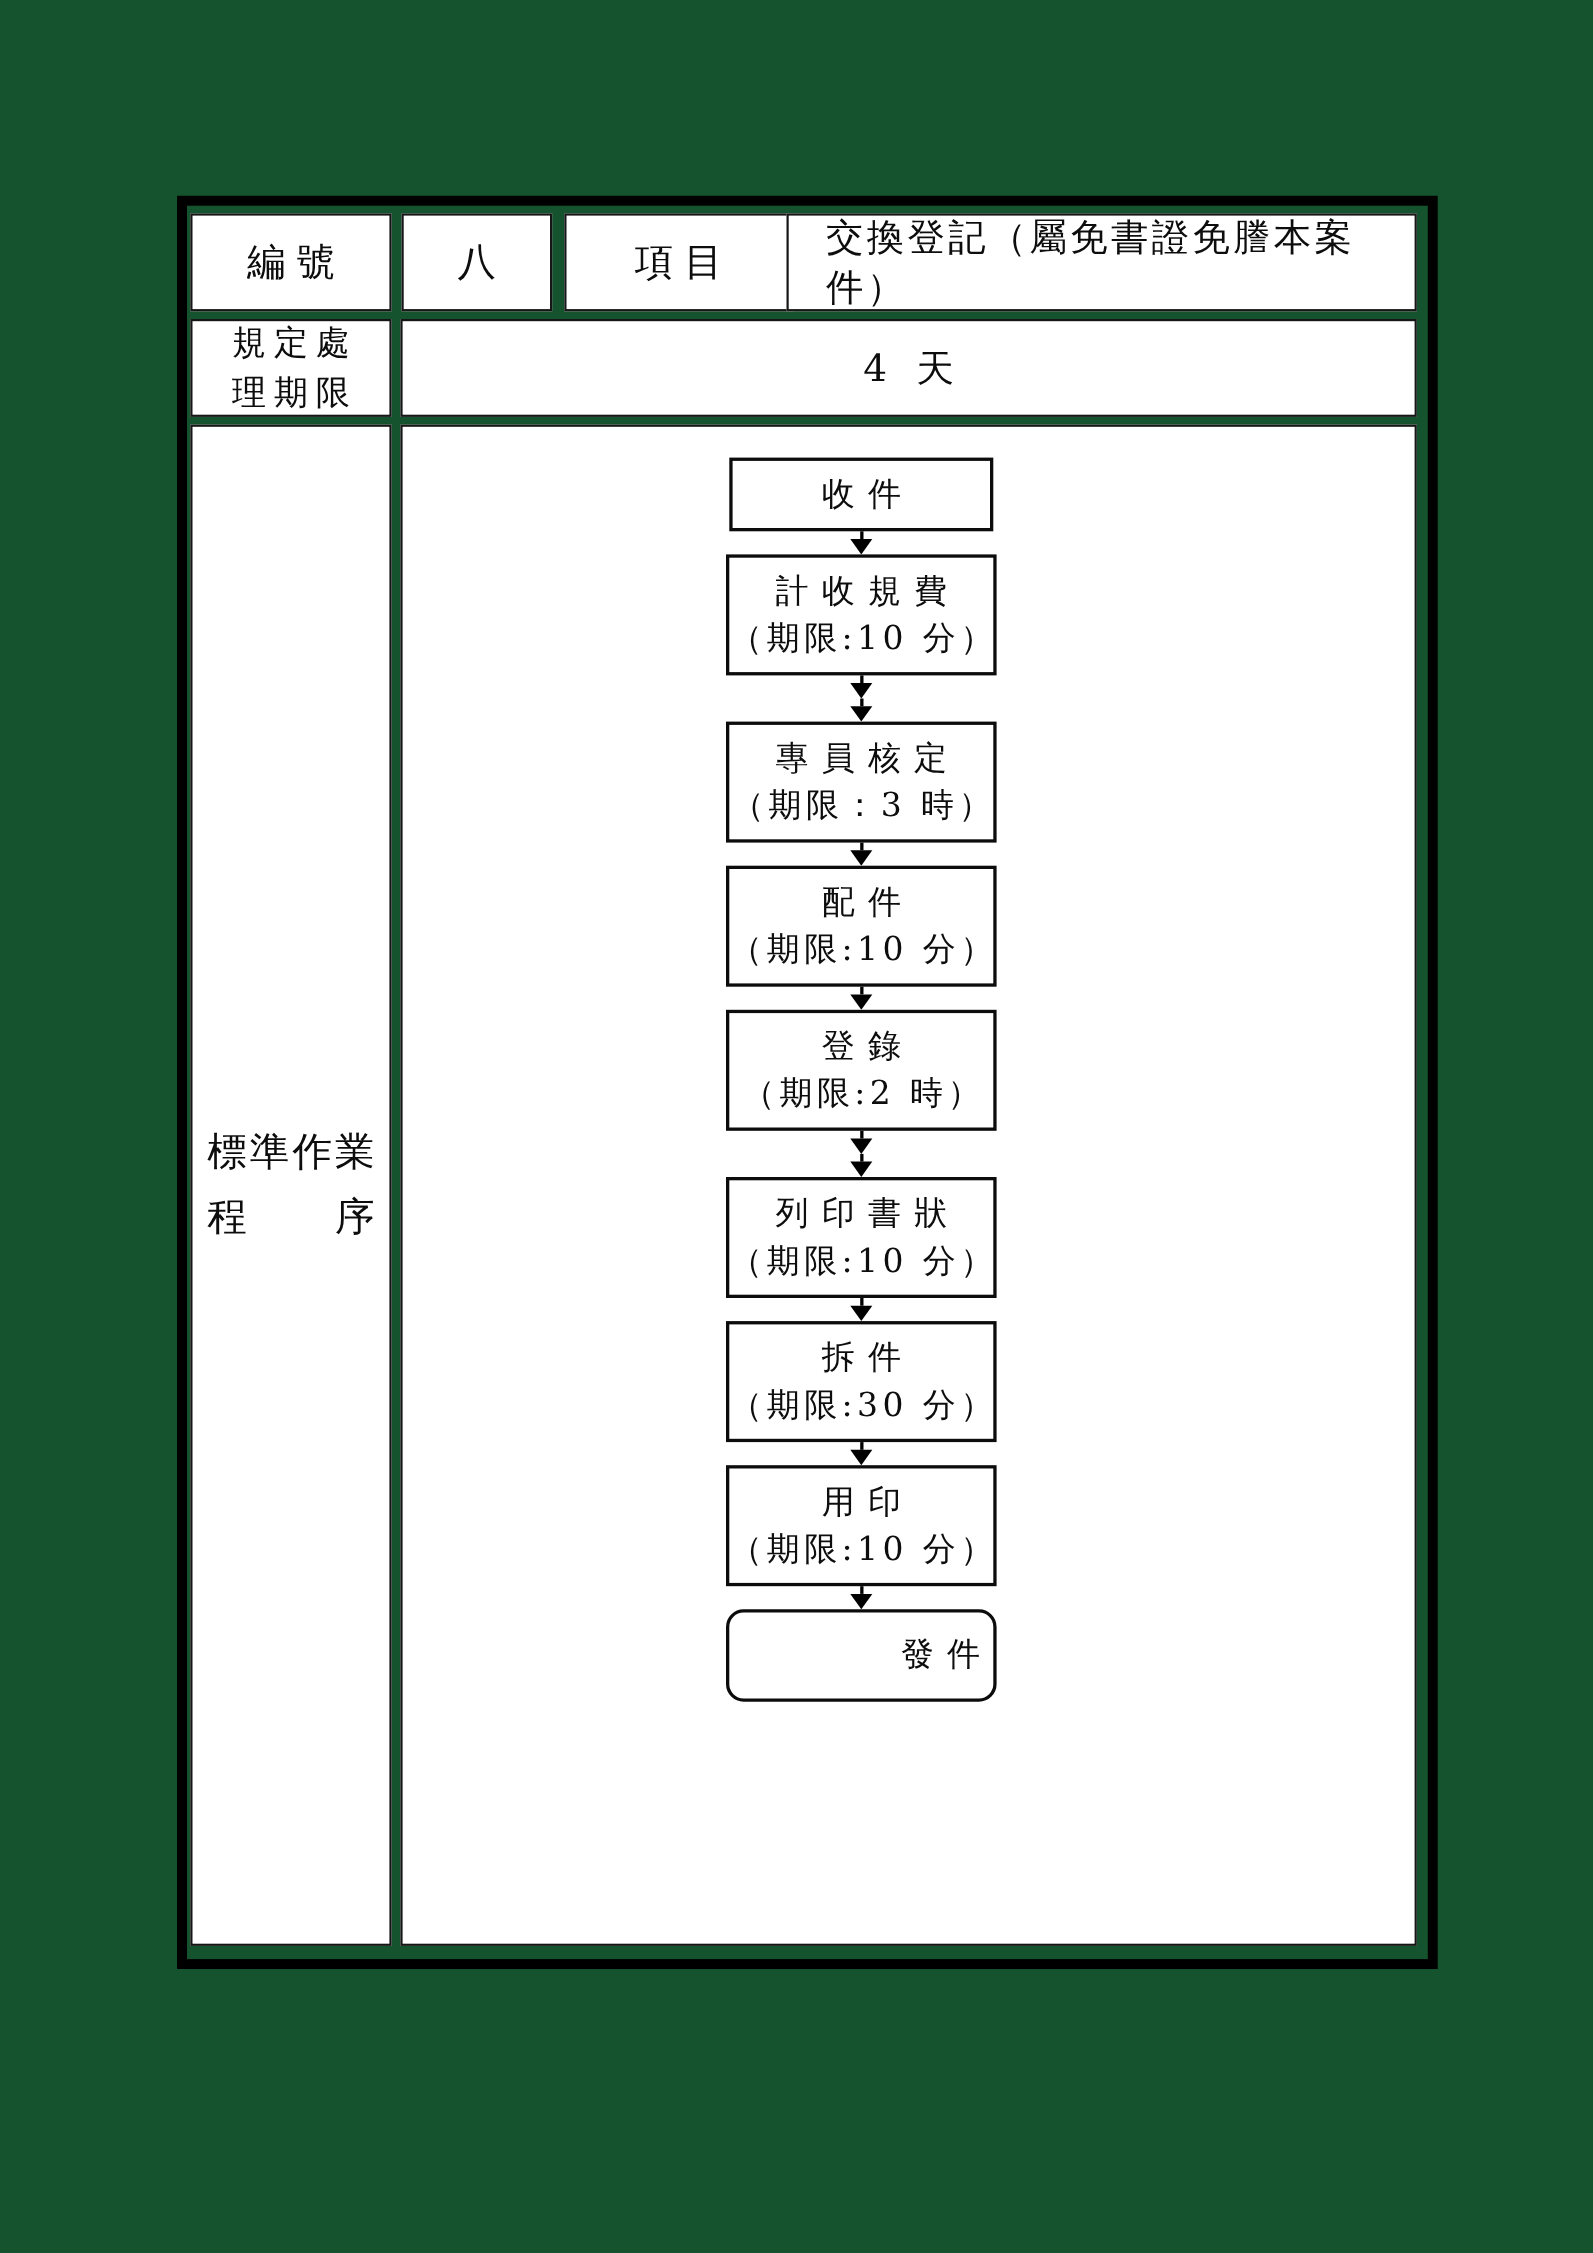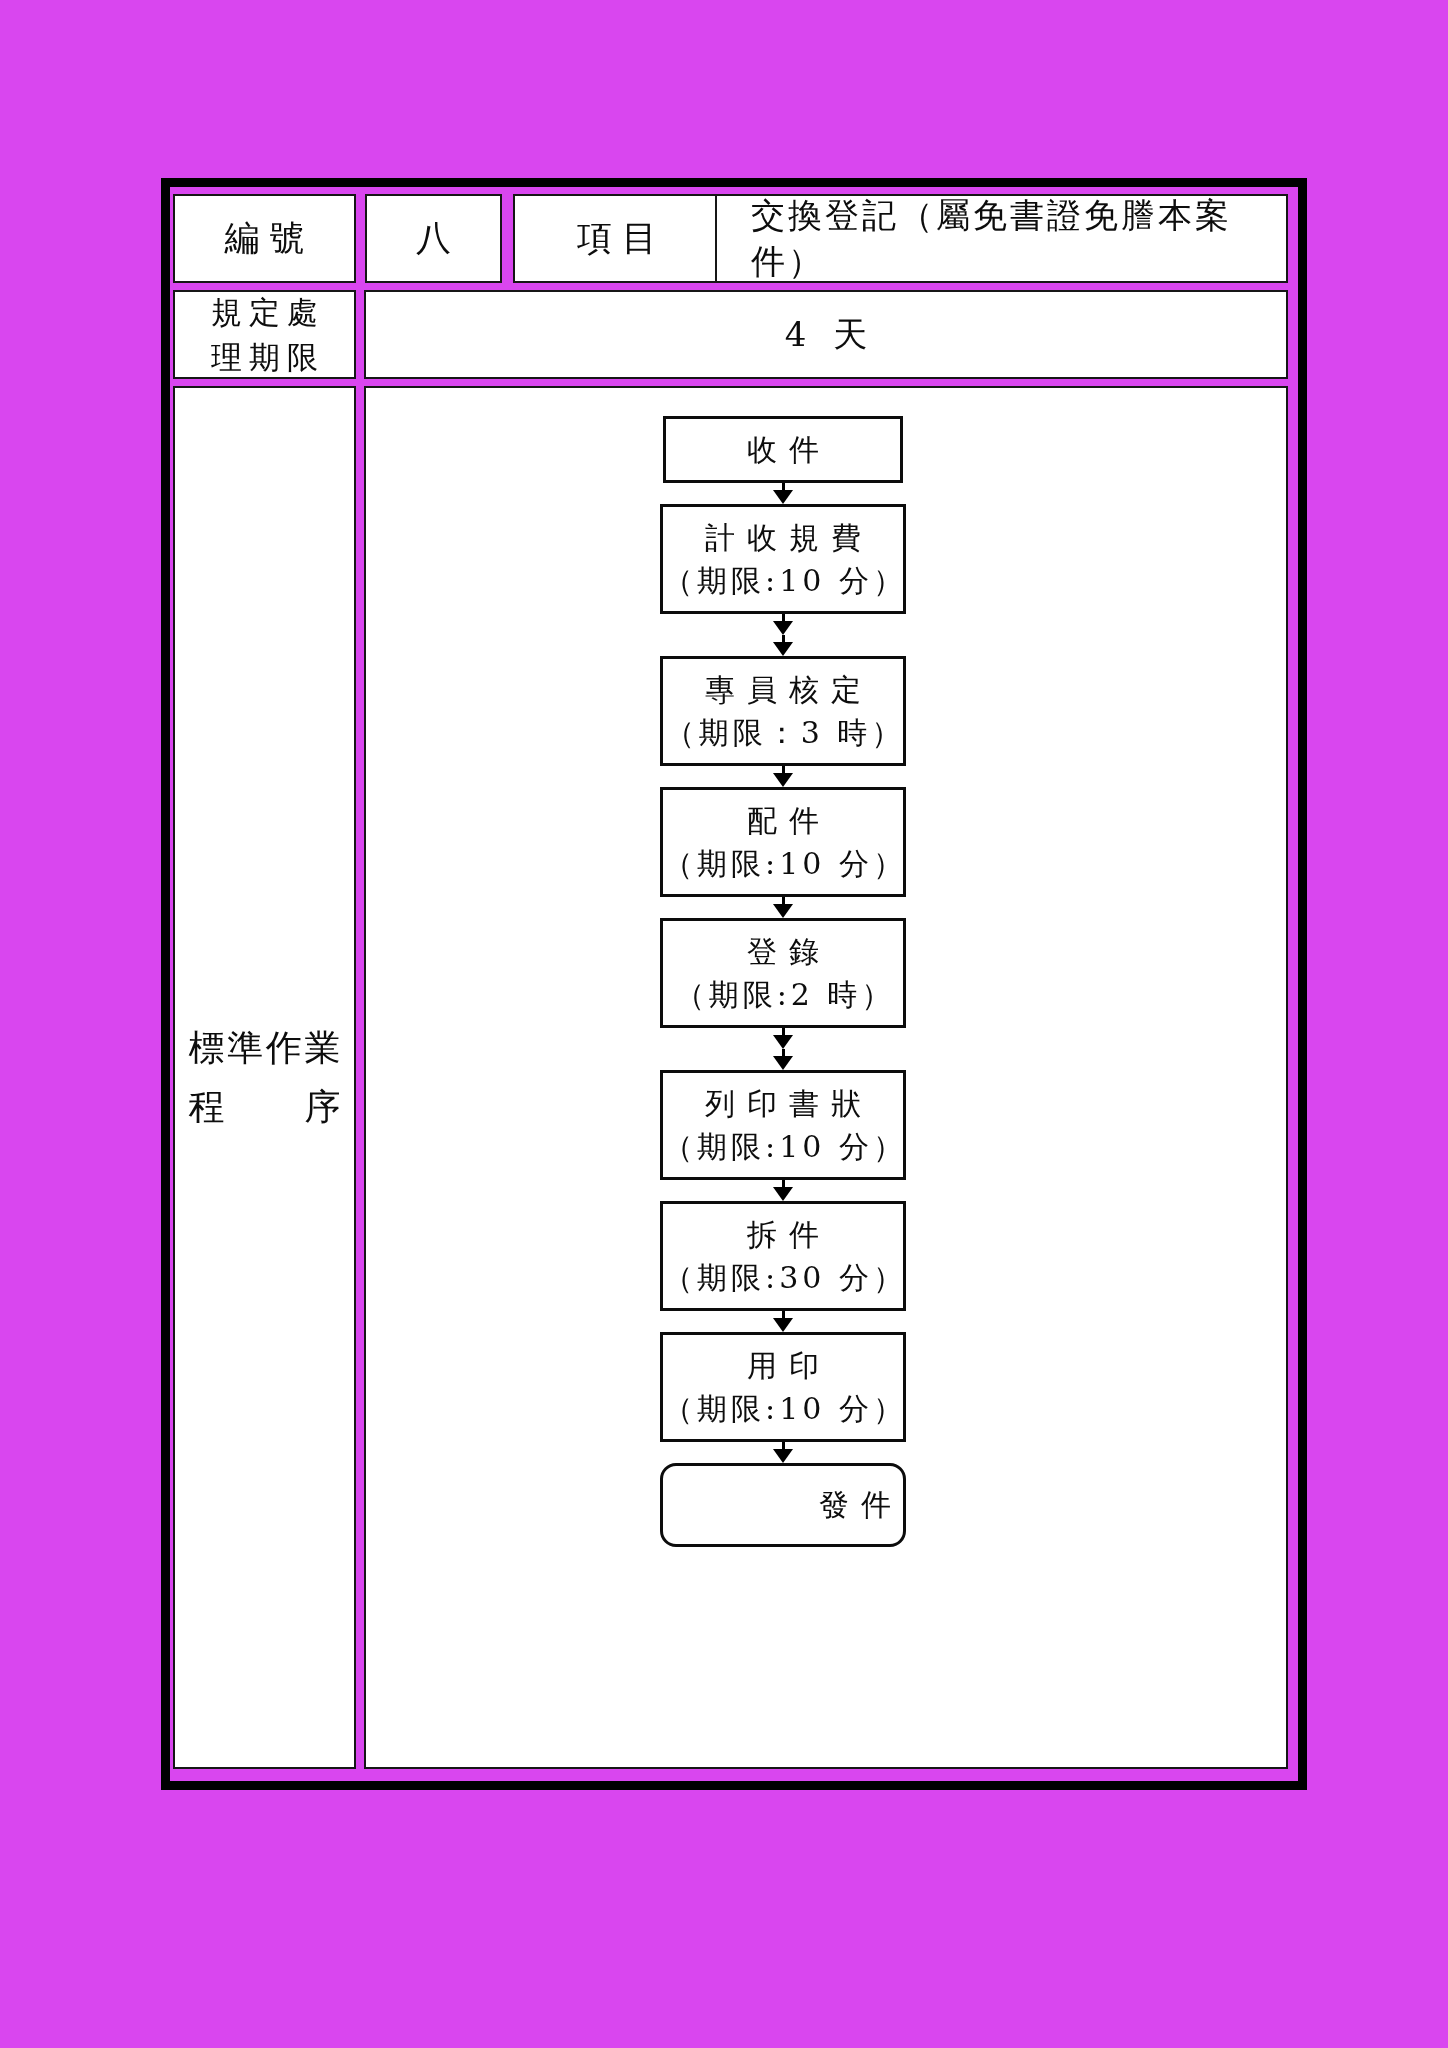--- a/index.html
+++ b/index.html
@@ -1,17 +1,17 @@
 <!DOCTYPE html>
 <html><head>
 <meta charset="utf-8">
 <style>
   html,body{margin:0;padding:0;background:#ffffff;}
   #page{
-    position:relative;width:1448px;height:2048px;background:#d946ef;
+    position:relative;width:1448px;height:2048px;background:#14532d;
     font-family:"DejaVu Serif","Liberation Serif",serif;color:#0d0d0d;
     overflow:hidden;
   }
   
   #table-frame{
     position:absolute;left:161px;top:178px;width:1146px;height:1612px;
     border:9px solid #000;box-sizing:border-box;
   }
   .cell{
     position:absolute;border:2px solid #161616;box-sizing:border-box;

